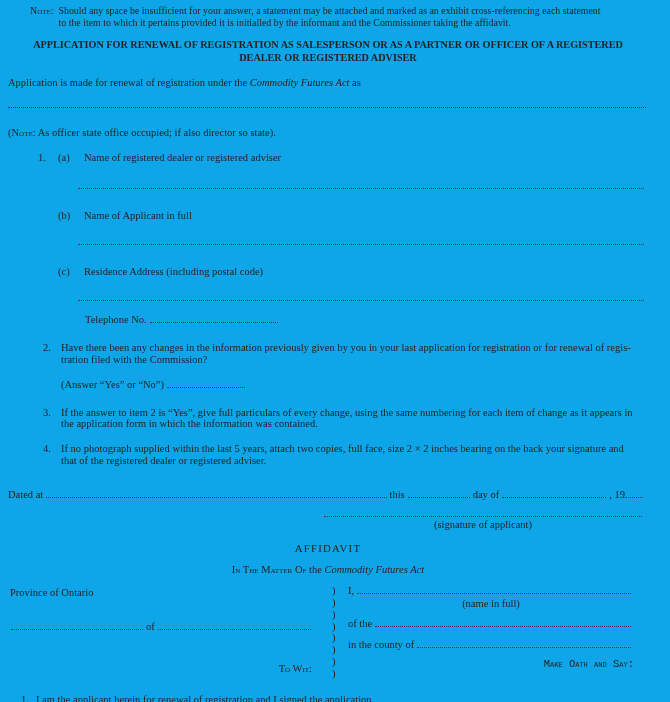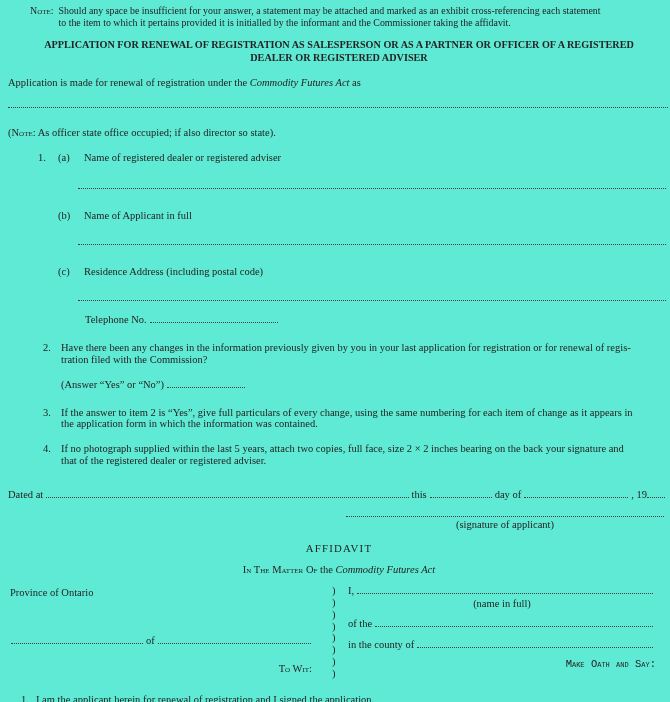--- a/index.html
+++ b/index.html
@@ -4,21 +4,21 @@
 <style>
   * { margin:0; padding:0; box-sizing:border-box; }
   html,body { width:670px; height:702px; }
   body {
     background:#ffffff;
     font-family:"Liberation Serif","DejaVu Serif",serif;
     font-size:10.5px;
     color:#232323;
     -webkit-font-smoothing:antialiased;
   }
-  .page { width:670px; height:702px; padding:5px 0 0 8px; overflow:hidden; background:#5eead4; }
+  .page { width:670px; height:702px; padding:5px 22px 0 8px; overflow:hidden; background:#0ea5e9; }
   .sc { font-variant:small-caps; }
   .it { font-style:italic; }
 
   
   .row { display:flex; align-items:flex-end; }
   .dl { border-bottom:1.5px dotted #3c3c3c; height:2px; margin:0 3px 2px 3px; }
 
   
   .topnote { display:flex; padding-left:22px; font-size:9.9px; line-height:12px; overflow:hidden; }
   .topnote .lbl { margin-right:5px; }
@@ -71,21 +71,21 @@
   .sigblock { margin-top:15px; width:318px; margin-left:auto; margin-right:6px; }
   .sigblock .dl { width:100%; margin:0; }
   .sigcap { text-align:center; margin-top:2px; }
 
   .affheading { margin-top:12px; text-align:center; font-weight:normal; font-size:10.8px; letter-spacing:1.2px; }
   .matter { margin-top:10px; text-align:center; }
 
   
   .affi { position:relative; margin-top:10px; height:98px; }
   .province { position:absolute; top:2px; left:2px; }
-  .ofline { position:absolute; top:50px; left:0; width:306px; display:flex; align-items:flex-end;justify-content:center; }
+  .ofline { position:absolute; top:36px; left:0; width:306px; display:flex; align-items:flex-end;justify-content:center; }
   .ofline .dl1 { width:132px; flex:0 0 132px; }
   .ofline .dl2 { flex:1 1 auto; }
   .towit { position:absolute; top:78px; left:8px; width:310px; text-align:right; padding-right:14px; }
   .braces { position:absolute; top:0; left:324px; display:flex; flex-direction:column; line-height:11.9px; font-size:10.5px; }
   .affr { position:absolute; top:0; left:340px; right:14px; }
   .affr .row .dl { flex:1 1 auto; }
   .namecap { text-align:center; margin-top:2px; }
   .ofthe { margin-top:9px; }
   .county { margin-top:10px; }
   .oath { text-align:right; margin-top:8px;font-family:Liberation Mono, monospace; }

